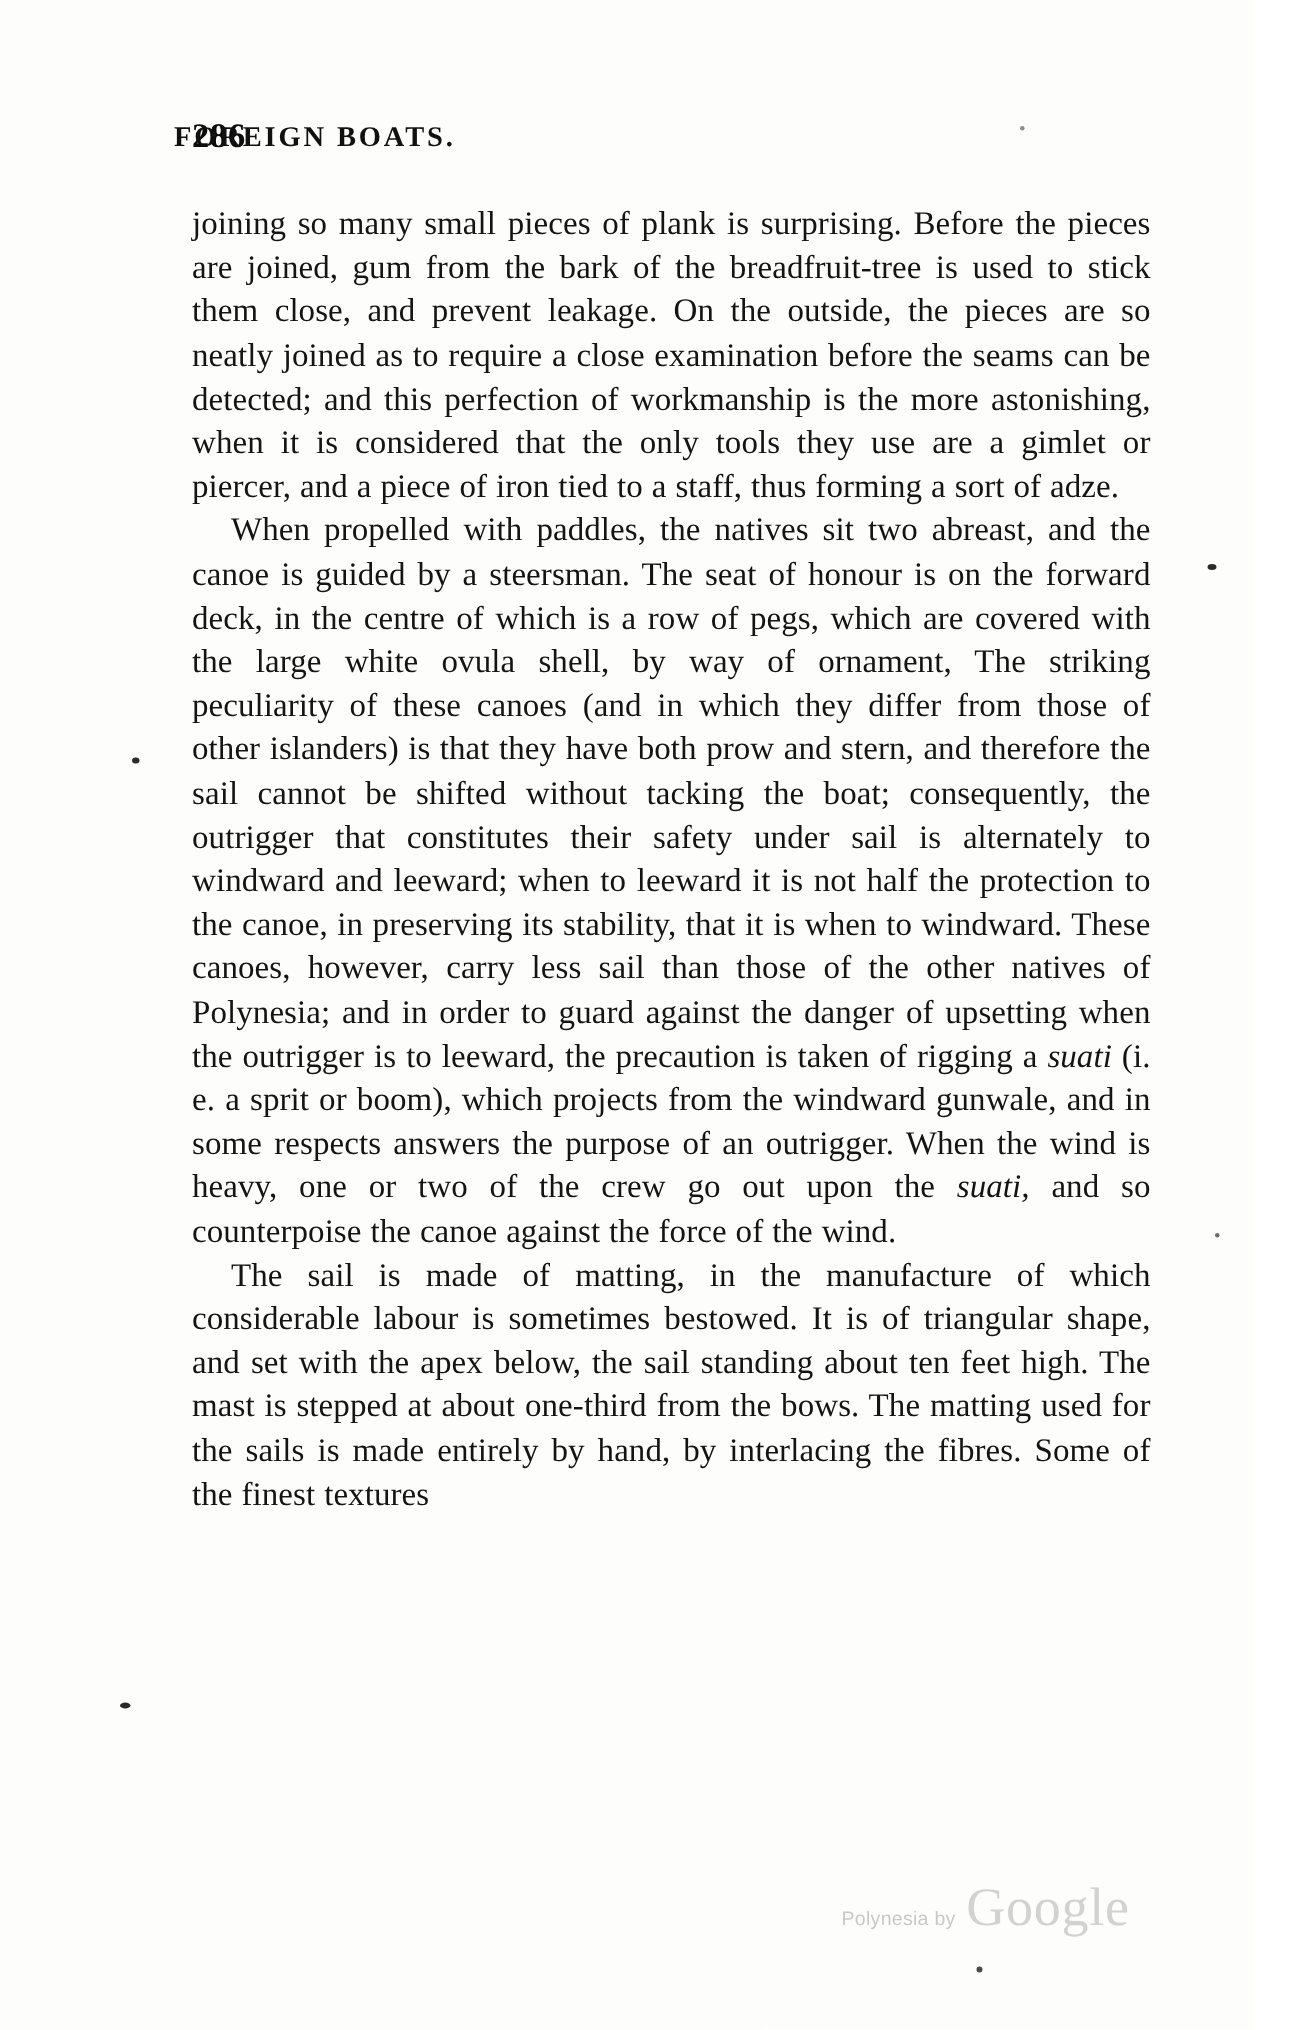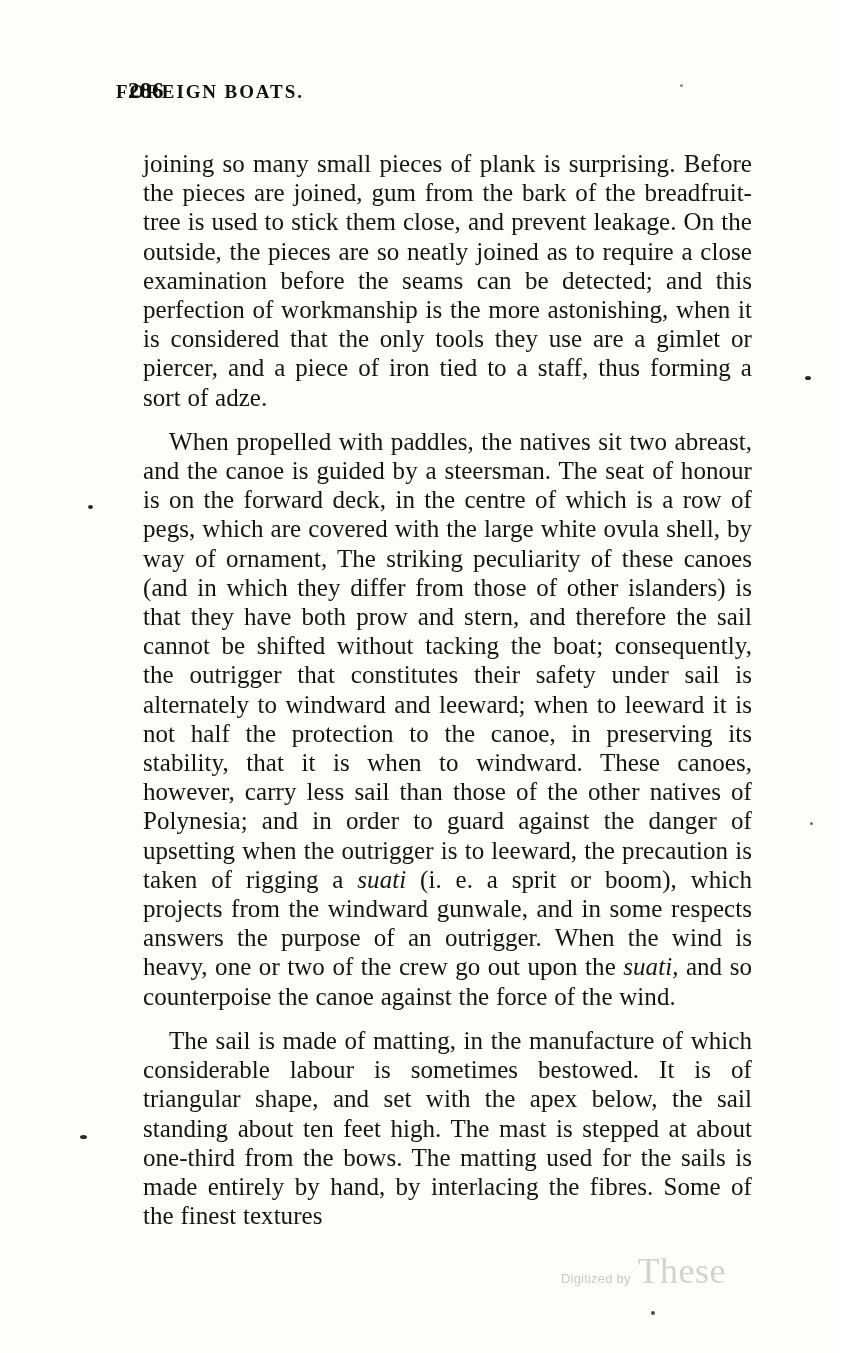--- a/index.html
+++ b/index.html
@@ -60,24 +60,24 @@
   }
 
   
   .textblock {
     position: absolute;
     left: 128px;
     top: 134px;
     width: 639px;
   }
   .para {
-    margin: 15px;
+    margin: 0;
     text-align: justify;
     text-justify: inter-word;
-    font-size: 25px;
+    font-size: 22px;
     line-height: 29.2px;
     color: #141414;
     letter-spacing: 0.05px;
     word-spacing: 0.4px;
   }
   .para.indent {
     text-indent: 26px;
   }
   .para + .para {
     margin-top: 0;
@@ -149,17 +149,17 @@
 
   <span class="speck speck-r1"></span>
   <span class="speck speck-r2"></span>
   <span class="speck speck-r3"></span>
   <span class="speck speck-r4"></span>
   <span class="speck speck-l1"></span>
   <span class="speck speck-l2"></span>
   <span class="speck speck-b1"></span>
 
   <div class="watermark">
-    <span class="wm-digitized">Digitized by</span>
-    <span class="wm-google">These</span>
+    <span class="wm-digitized">Polynesia by</span>
+    <span class="wm-google">Google</span>
   </div>
 
 </div>
 
 </body></html>

